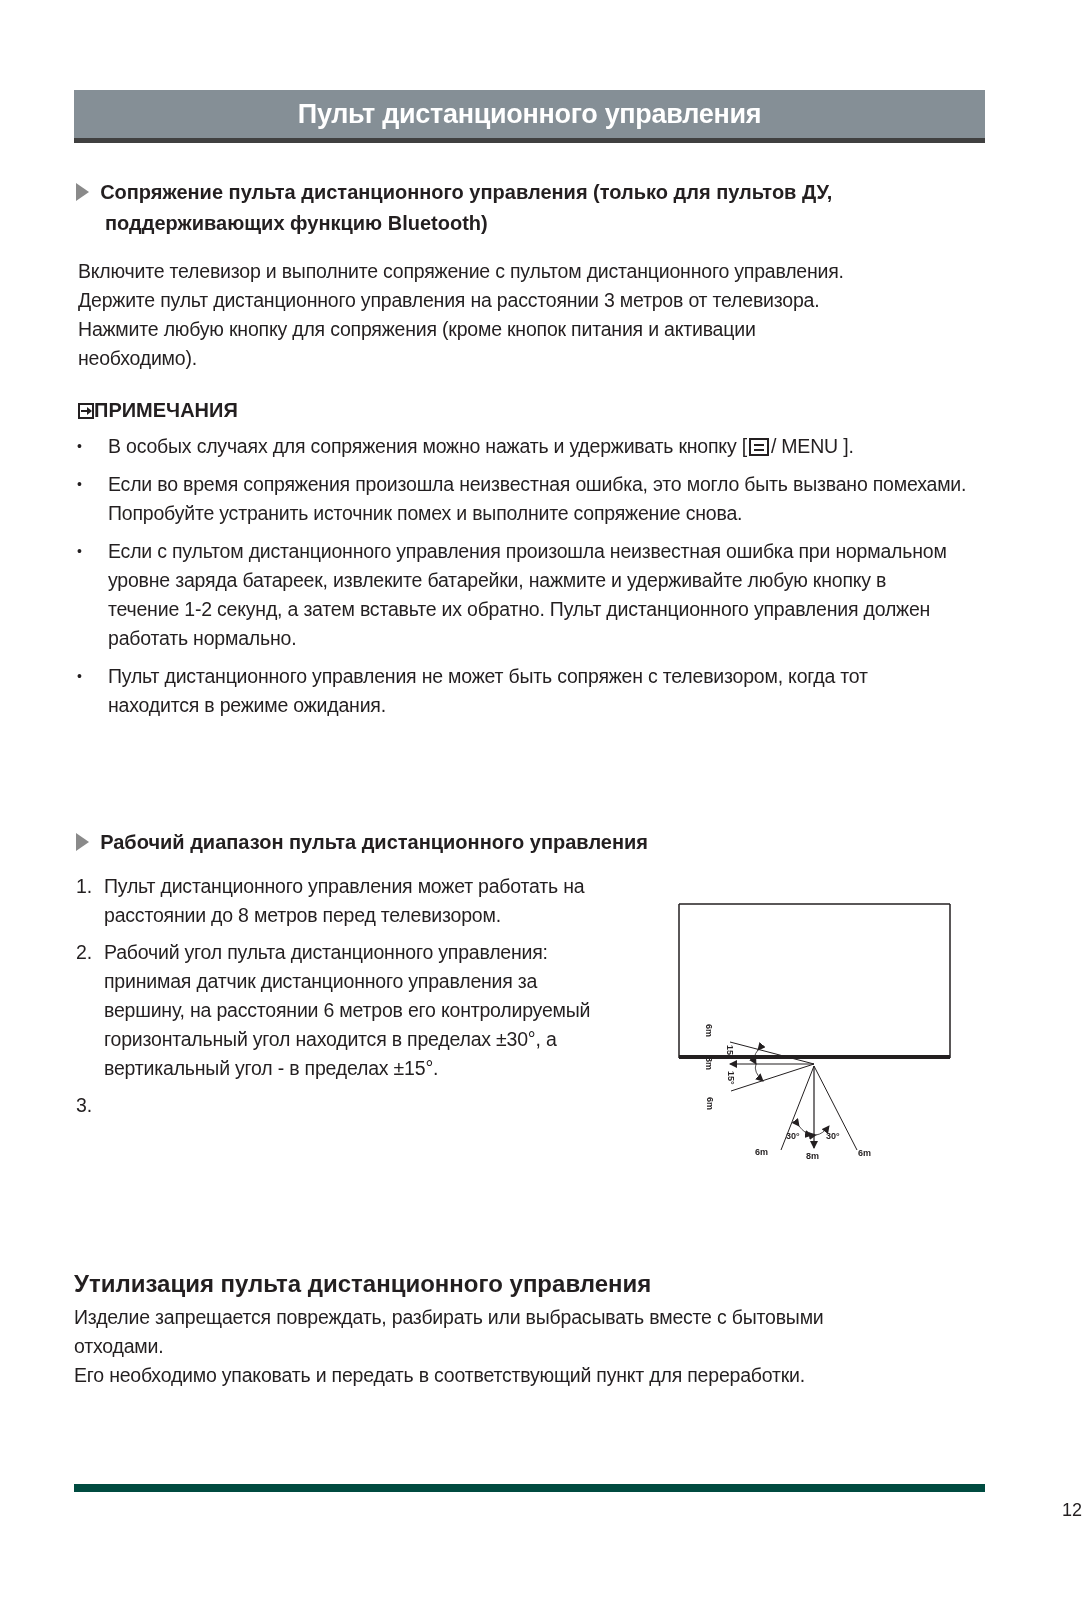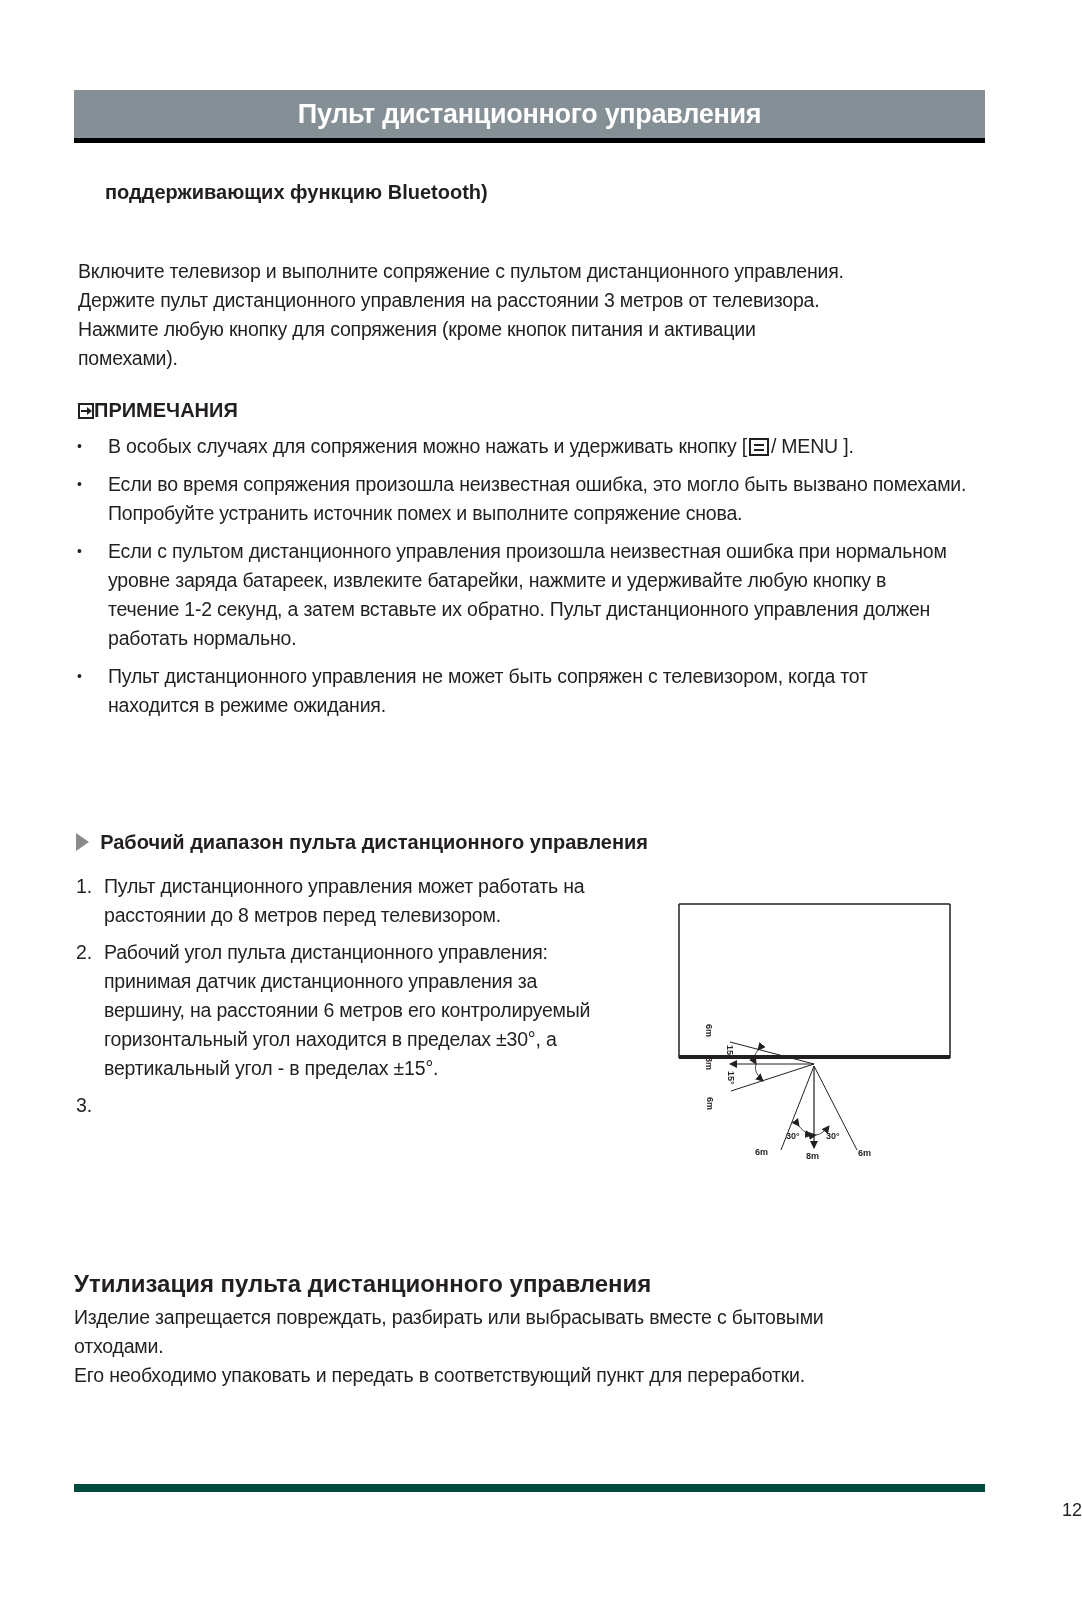--- a/index.html
+++ b/index.html
@@ -1,18 +1,18 @@
 <!DOCTYPE html>
 <html><head>
 <meta charset="utf-8">
 <style>
   html, body { margin: 0; padding: 0; background: #ffffff; }
   body { width: 1082px; height: 1601px; position: relative; font-family: "Liberation Sans", sans-serif; color: #231f20; }
   .abs { position: absolute; }
-  .title-bar { left: 74px; top: 90px; width: 911px; height: 48px; background: #858f96; border-bottom: 5px solid #000000; display: flex; align-items: center; justify-content: center; }
+  .title-bar { left: 74px; top: 90px; width: 911px; height: 48px; background: #858f96; border-bottom: 5px solid #404040; display: flex; align-items: center; justify-content: center; }
   .title-bar span { color: #ffffff; font-weight: bold; font-size: 27px; letter-spacing: -0.3px; }
   .sec-head { font-weight: bold; font-size: 20px; line-height: 31px; }
   .tri { display: inline-block; width: 0; height: 0; border-top: 9px solid transparent; border-bottom: 9px solid transparent; border-left: 13px solid #8a8a8a; vertical-align: -2px; }
   .para { font-size: 19.5px; line-height: 29px; letter-spacing: -0.2px; }
   .note-head { font-weight: bold; font-size: 20px; display: flex; align-items: center; }
   .note-icon { width: 16px; height: 16px; border: 2px solid #231f20; box-sizing: border-box; position: relative; display: inline-block; }
   .note-icon::before { content: ""; position: absolute; left: 1px; top: 5px; width: 8px; height: 2px; background: #231f20; }
   .note-icon::after { content: ""; position: absolute; left: 7px; top: 2px; border-top: 4px solid transparent; border-bottom: 4px solid transparent; border-left: 5px solid #231f20; }
   .bullets { list-style: none; margin: 0; padding: 0; }
   .bullets li { position: relative; padding-left: 34px; font-size: 19.5px; line-height: 29px; margin-bottom: 9px; letter-spacing: -0.2px; }
@@ -30,28 +30,29 @@
   svg text { font-family: "Liberation Sans", sans-serif; font-weight: bold; font-size: 9px; fill: #231f20; }
 </style>
 </head>
 <body>
 
 <div class="abs title-bar">
   <span>Пульт дистанционного управления</span>
 </div>
 
 <div class="abs sec-head" style="left:76px; top:177px; width:900px;">
+  <div><span class="tri"></span>&nbsp;&nbsp;<span>Сопряжение пульта дистанционного управления (только для пультов ДУ,</span></div>
   <div style="padding-left:29px;">поддерживающих функцию Bluetooth)</div>
 </div>
 
 <div class="abs para" style="left:78px; top:257px; width:920px;">
   <div>Включите телевизор и выполните сопряжение с пультом дистанционного управления.</div>
   <div>Держите пульт дистанционного управления на расстоянии 3 метров от телевизора.</div>
   <div>Нажмите любую кнопку для сопряжения (кроме кнопок питания и активации</div>
-  <div>помехами).</div>
+  <div>необходимо).</div>
 </div>
 
 <div class="abs note-head" style="left:78px; top:399px;">
   <span class="note-icon"></span>
   <span>ПРИМЕЧАНИЯ</span>
 </div>
 
 <ul class="abs bullets" style="left:74px; top:432px; width:915px;">
   <li>
     <span class="dot">•</span>

